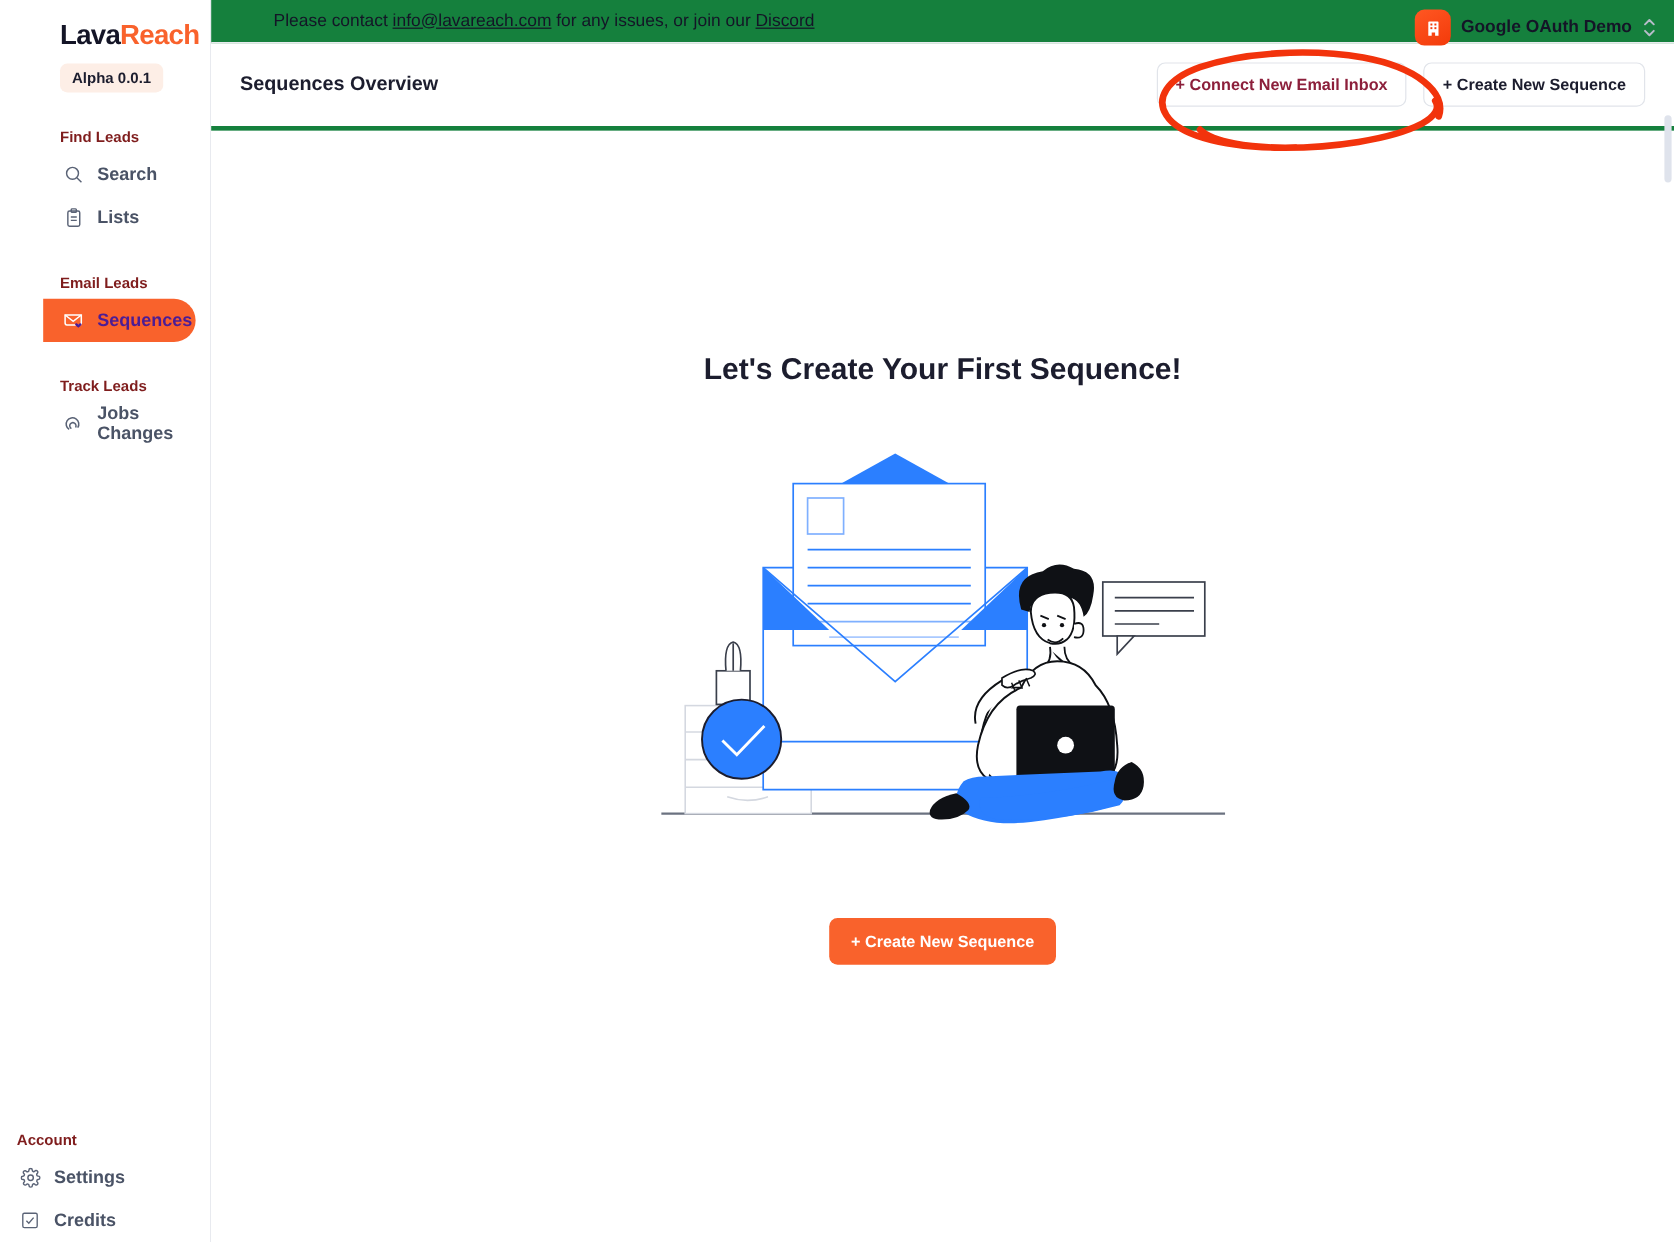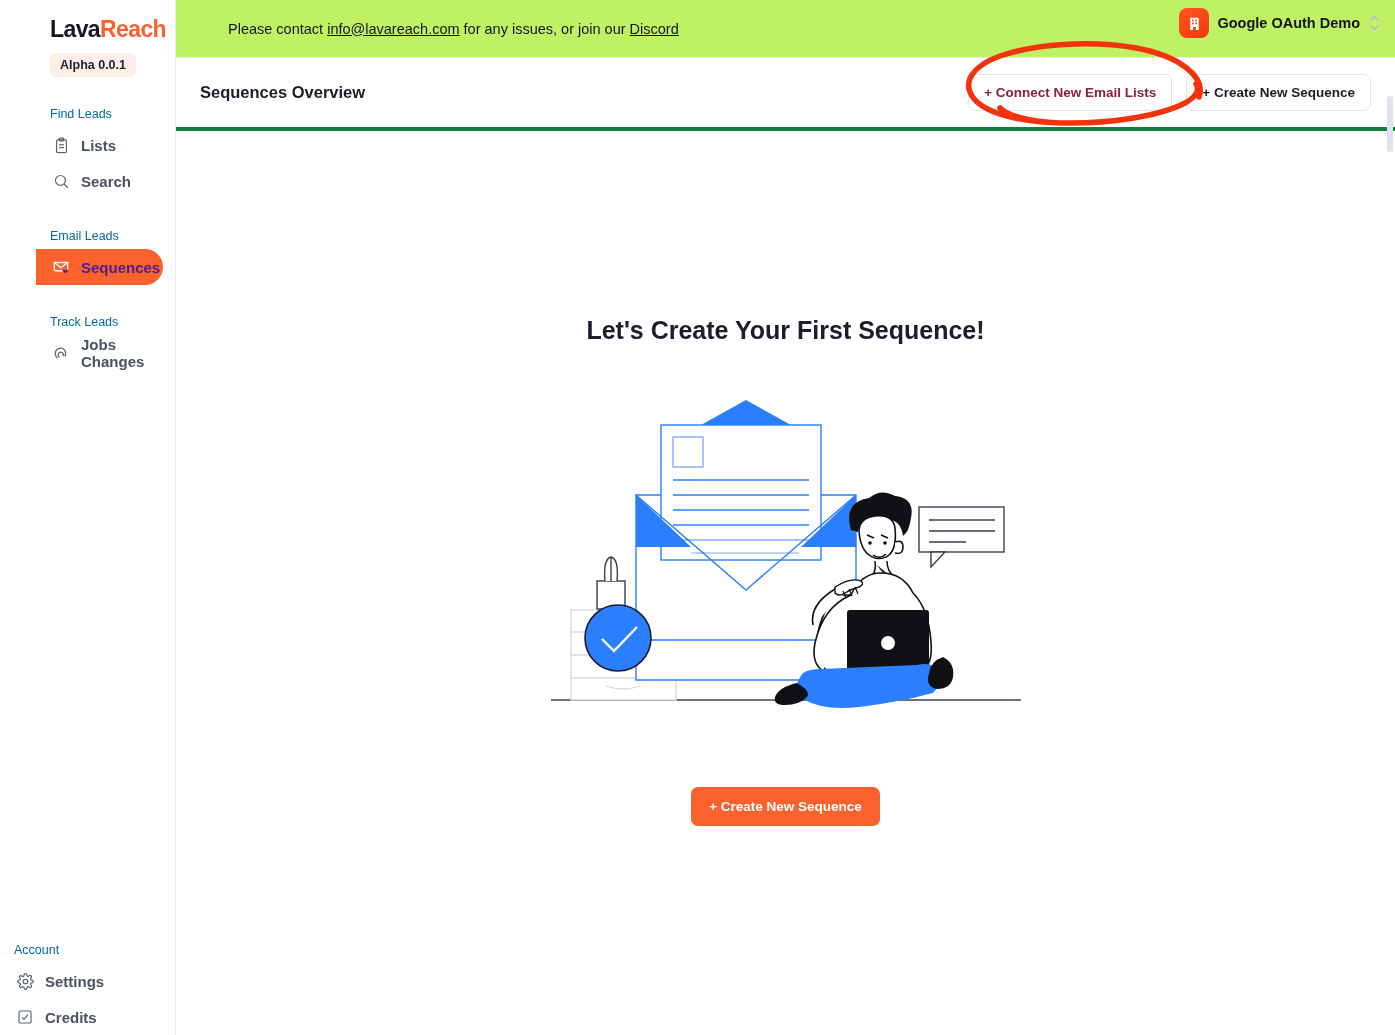--- a/index.html
+++ b/index.html
@@ -28,21 +28,21 @@
   .logo .reach { color: #f9622c; }
   .version-badge {
     display: inline-block;
     margin: 12px 0 0 14px;
     background: #fdeee6;
     color: #1c1d2e;
     font-size: 12.5px; font-weight: bold;
     padding: 5px 10px; border-radius: 6px;
   }
   .nav-group-label {
-    color: #0369a1; font-size: 12.5px; font-weight: normal;
+    color: #7f1d1d; font-size: 12.5px; font-weight: bold;
     padding-left: 14px; margin-top: 30px; margin-bottom: 6px;
   }
   .nav-item {
     display: flex; align-items: center; gap: 11px;
     height: 36px; padding-left: 16px;
     color: #4a5366; font-size: 15px; font-weight: bold;
     cursor: pointer;
     border-radius: 0 30px 30px 0;
     margin-right: 12px;
   }
@@ -70,21 +70,21 @@
     background: #92299e; color: #fff;
     display: flex; align-items: center; justify-content: center;
     font-size: 15px; font-weight: bold;
     margin: 7px auto 0 auto;
   }
 
   
   .main { flex: 1; display: flex; flex-direction: column; position: relative; min-width: 0; }
 
   .topbanner {
-    height: 58px; background: #bef264;
+    height: 36px; background: #15803d;
     border-bottom: 1px solid #e8eaef;
     display: flex; align-items: center;
     position: relative;
   }
   .banner-text {
     margin-left: 52px; font-size: 14.5px; color: #141527;
   }
   .banner-text a { color: #141527; text-decoration: underline; }
   .org-switcher {
     position: absolute; right: 8px; top: 0; height: 46px;
@@ -155,39 +155,39 @@
 <div class="app">
 
   <aside class="sidebar">
     <div class="logo">
       <span class="lava">Lava</span><span class="reach">Reach</span>
     </div>
     <div class="version-badge">Alpha 0.0.1</div>
 
     
     <div class="nav-group-label">Find Leads</div>
+    <div class="nav-item">
+      <span class="nav-icon">
+        <svg width="17" height="17" viewBox="0 0 24 24">
+            <circle cx="10.5" cy="10.5" r="7"></circle>
+            <line x1="15.6" y1="15.6" x2="21" y2="21"></line>
+          </svg>
+      </span>
+      <span>Search</span>
+    </div>
     <div class="nav-item">
       <span class="nav-icon">
         <svg width="17" height="17" viewBox="0 0 24 24">
             <rect x="5" y="4" width="14" height="18" rx="2"></rect>
             <rect x="9" y="1.5" width="6" height="4" rx="1"></rect>
             <line x1="8.5" y1="11" x2="15.5" y2="11"></line>
             <line x1="8.5" y1="15" x2="15.5" y2="15"></line>
           </svg>
       </span>
       <span>Lists</span>
-    </div>
-    <div class="nav-item">
-      <span class="nav-icon">
-        <svg width="17" height="17" viewBox="0 0 24 24">
-            <circle cx="10.5" cy="10.5" r="7"></circle>
-            <line x1="15.6" y1="15.6" x2="21" y2="21"></line>
-          </svg>
-      </span>
-      <span>Search</span>
     </div>
 
     
     <div class="nav-group-label">Email Leads</div>
     <div class="nav-item active">
       <span class="nav-icon">
         <svg width="18" height="18" viewBox="0 0 24 24">
             <path d="M3 6h18v9a2 2 0 0 1-2 2H5a2 2 0 0 1-2-2z"></path>
             <polyline points="3,6 12,13 21,6"></polyline>
             <path d="M14.5 17.5c1.2 1.2 2.6 2.2 3.2 2.6.6-.4 2-1.4 3.2-2.6.8-.9.3-2.3-.9-2.3-.9 0-1.6.7-2.3 1.4-.7-.7-1.4-1.4-2.3-1.4-1.2 0-1.7 1.4-.9 2.3z" fill="currentColor" stroke="none"></path>
@@ -256,21 +256,21 @@
               <polyline points="3,8 7,4 11,8"></polyline>
               <polyline points="3,14 7,18 11,14"></polyline>
             </svg>
         </span>
       </div>
     </div>
 
     <div class="header">
       <div class="page-title">Sequences Overview</div>
       <div class="header-actions">
-        <button class="btn-outline maroon">+ Connect New Email Lists</button>
+        <button class="btn-outline maroon">+ Connect New Email Inbox</button>
         <button class="btn-outline dark">+ Create New Sequence</button>
       </div>
     </div>
 
     <div class="content">
       <div class="empty-title">Let's Create Your First Sequence!</div>
 
       <div class="illustration">
         <svg viewBox="0 0 470 320" width="470" height="320" xmlns="http://www.w3.org/2000/svg">
           <g fill="none" stroke="#2b7fff" stroke-width="1.4">

